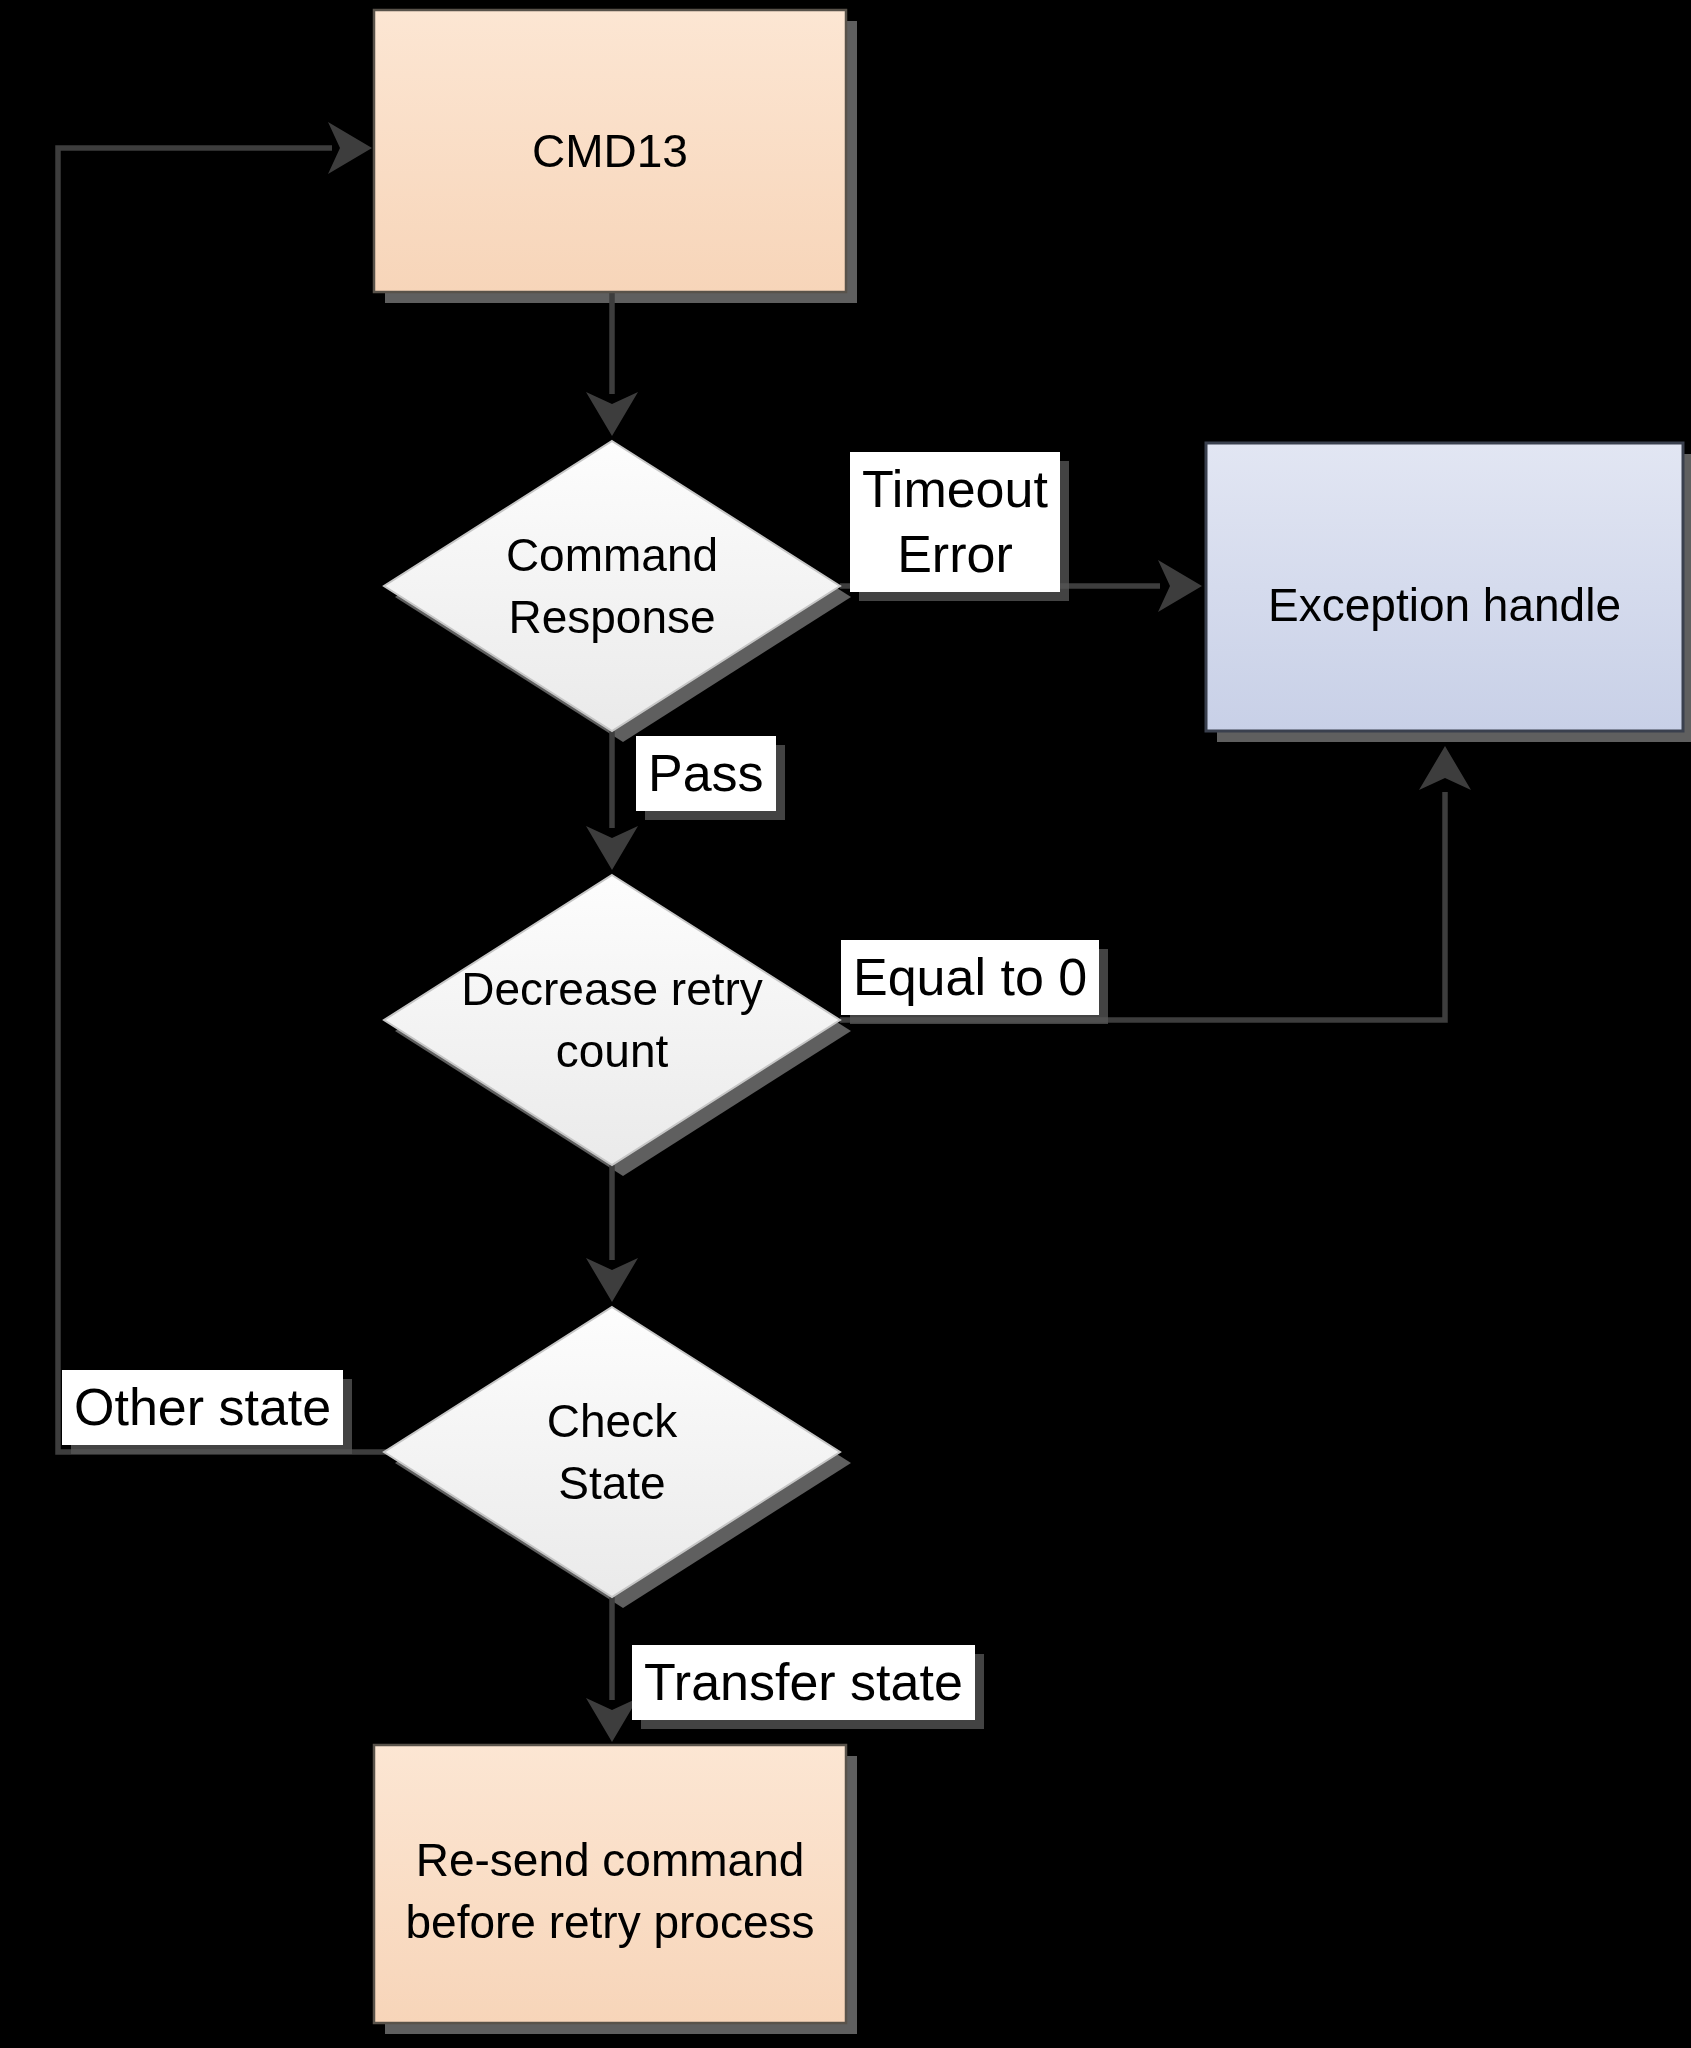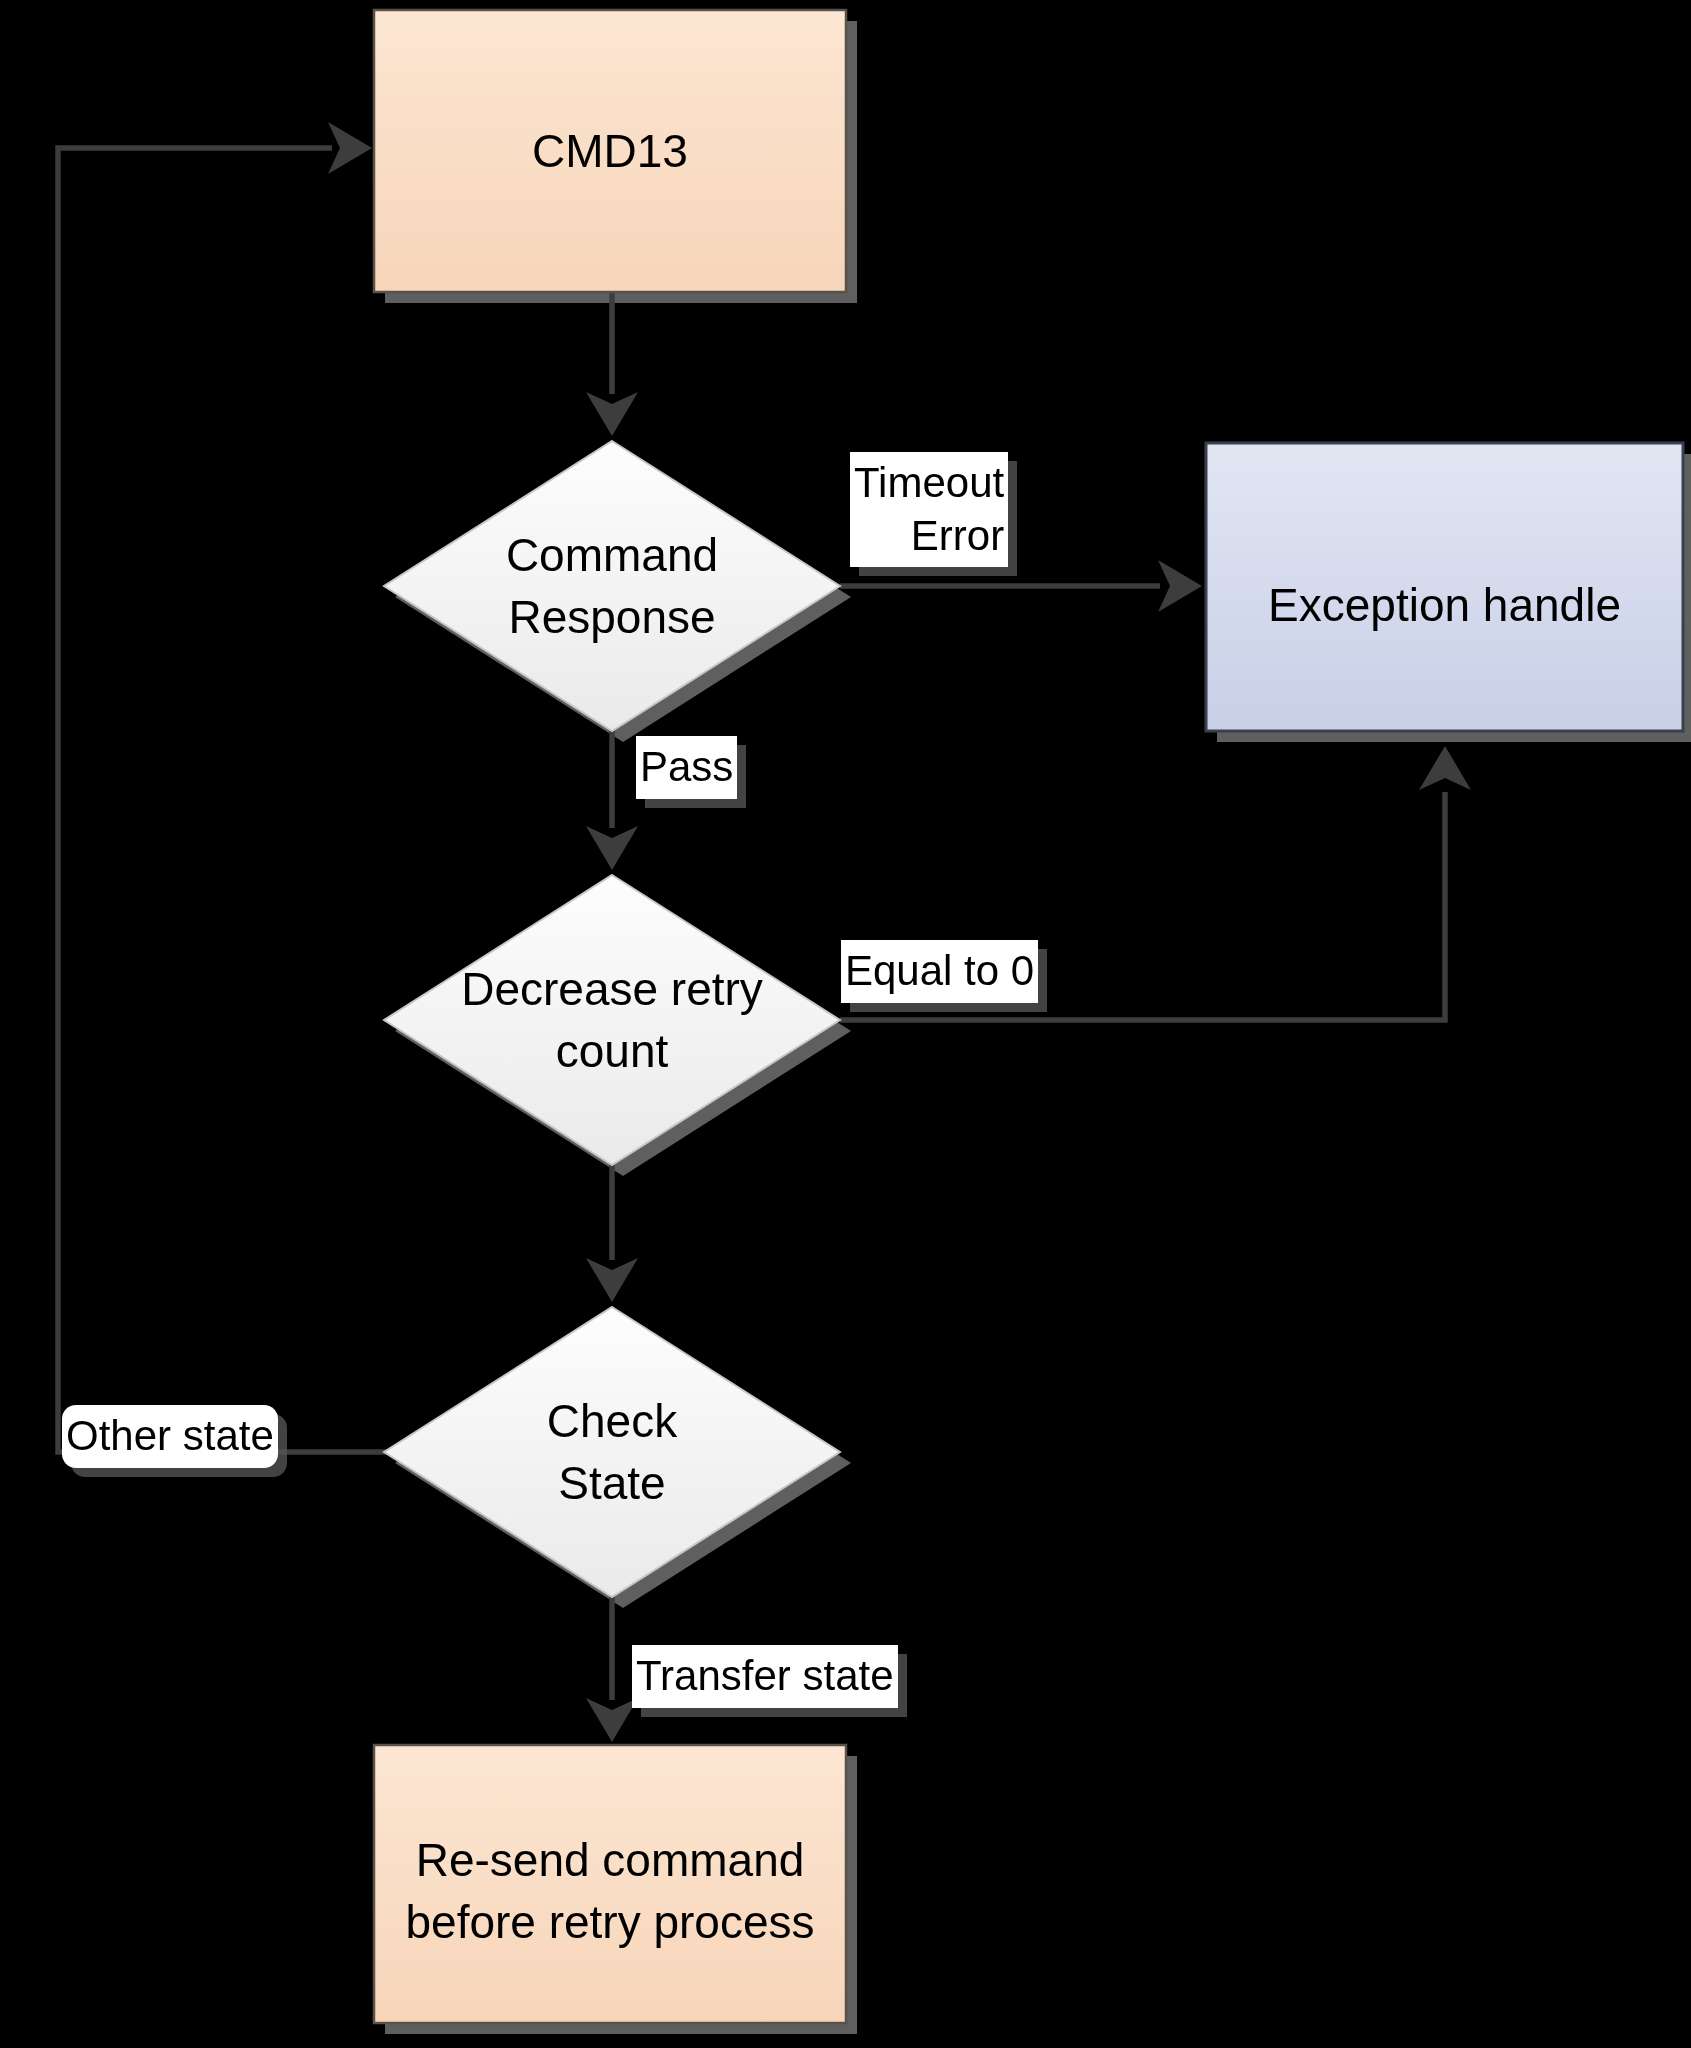--- a/index.html
+++ b/index.html
@@ -17,23 +17,23 @@
     text-align:center;
     color:var(--text,#000);
     font-size:46px;line-height:1.35;
     pointer-events:none;
   }
   .node-label span{display:block;white-space:nowrap;}
   .edge-label{
     position:absolute;
     background:var(--label-bg,#fff);
     color:var(--text,#000);
-    font-size:42px;line-height:1.25;
-    padding:5px 4px;
-    text-align:right;
+    font-size:52px;line-height:1.25;
+    padding:5px 12px;
+    text-align:center;
     box-shadow:9px 9px 0 rgba(86,86,86,.78);
     white-space:nowrap;
   }
   .edge-label span{display:block;}
 </style>
 </head>
 <body>
 
 <div id="canvas">
 
@@ -124,21 +124,21 @@
 
   <div class="edge-label" style="left:636px;top:736px;">
     <span>Pass</span>
   </div>
 
   <div class="edge-label" style="left:841px;top:940px;">
     <span>Equal to 0</span>
   </div>
 
 
-  <div class="edge-label" style="left:62px;top:1405px;border-radius:14px;">
+  <div class="edge-label" style="left:62px;top:1370px;">
     <span>Other state</span>
   </div>
 
   <div class="edge-label" style="left:632px;top:1602px;margin-top:43px;">
     <span>Transfer state</span>
   </div>
 
 </div>
 
 </body></html>

